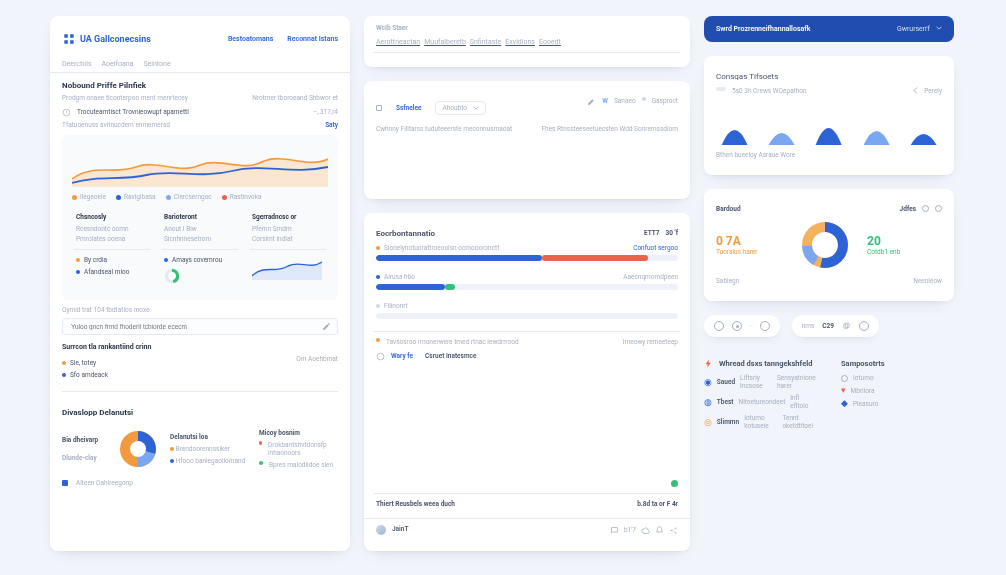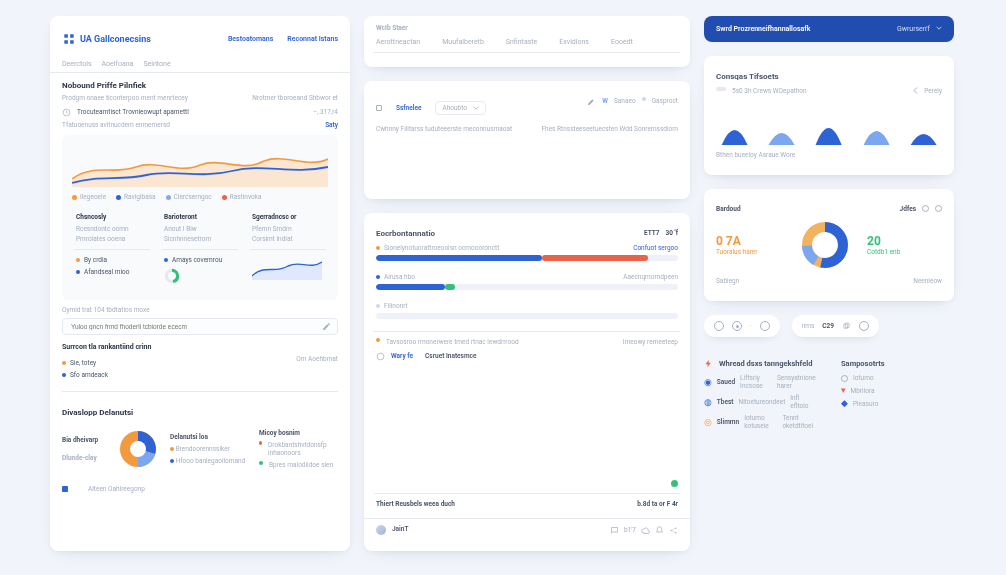--- a/index.html
+++ b/index.html
@@ -76,25 +76,25 @@
   .search-like input { border:none; outline:none; flex:1; font-size:6.5px; background:transparent;}
   .pencil-icon { color:var(--grey-muted); }
 
   
   .status-line { display:flex; align-items:center; gap:4px; margin:4px 0; }
   .status-dot { width:4px;height:4px;border-radius:50%; display:inline-block;}
 
   
   .pie-section { display:flex; gap:10px; align-items:center; margin-top:6px;}
   .pie-legend { flex:1; display:flex; flex-direction:column; gap:4px;}
-  .pie-caption { margin-top:14px; display:flex; align-items:center; gap:20px; }
+  .pie-caption { margin-top:8px; display:flex; align-items:center; gap:8px; }
   .pie-caption .sq { width:6px;height:6px; background:var(--blue); display:inline-block; border-radius:1px;}
 
   
-  .mini-tabs { display:flex; gap:22px; border-bottom:1px solid var(--grey-line); padding:4px 2px 6px; margin:-2px -2px 4px;}
+  .mini-tabs { display:flex; gap:4px; border-bottom:1px solid var(--grey-line); padding:4px 2px 6px; margin:-2px -2px 4px;text-decoration:underline;}
   .mini-tabs span { color:var(--grey-muted); cursor:pointer; }
   .bar-chart { display:grid; grid-template-columns:repeat(6,1fr); align-items:end; height:44px; gap:10px; margin-top:6px;}
   .bar { width:16px; border-radius:2px 2px 0 0; }
   .bar.blue{background:var(--blue);} .bar.orange{background:var(--orange);}
   .select-pill { display:inline-flex; align-items:center; gap:6px; border:1px solid var(--grey-line); border-radius:4px; padding:2px 6px;}
   .check-row{ display:flex; gap:14px; align-items:center; margin:4px 0 6px;}
   .check-box{ width:6px;height:6px;border:1px solid var(--grey-muted); border-radius:1px; }
 
   
   .prog-item { margin:6px 0; }
@@ -447,21 +447,21 @@
         <span style="font-weight:600">Swrd Prozrenneifhannallosafk</span>
         <span class="small row gap">
           <span>Gwrursen'f</span>
           <svg width="6" height="6" viewBox="0 0 10 10">
             <path d="M1 3l4 4 4-4" stroke="#fff" fill="none" stroke-width="1.5"></path>
           </svg>
         </span>
      </div>
 
      <div class="card trend-card">
-        <div style="font-weight:700;font-size:8px">Consqas Tifsoets</div>
+        <div style="font-weight:400;font-size:8px">Consqas Tifsoets</div>
         <div class="row between tiny" style="margin-top:6px">
           <span class="row gap">
             <span style="width:10px;height:4px;background:#e6e9f0;border-radius:2px;display:inline-block"></span>
             <span class="muted">5s0 3h Crews WOepathon</span>
           </span>
           <span class="row gap">
             <svg width="5" height="7" viewBox="0 0 10 14">
               <path d="M8 1L2 7l6 6" fill="none" stroke="#a6b0c0" stroke-width="2"></path>
             </svg>
             <span class="muted">Perely</span>

